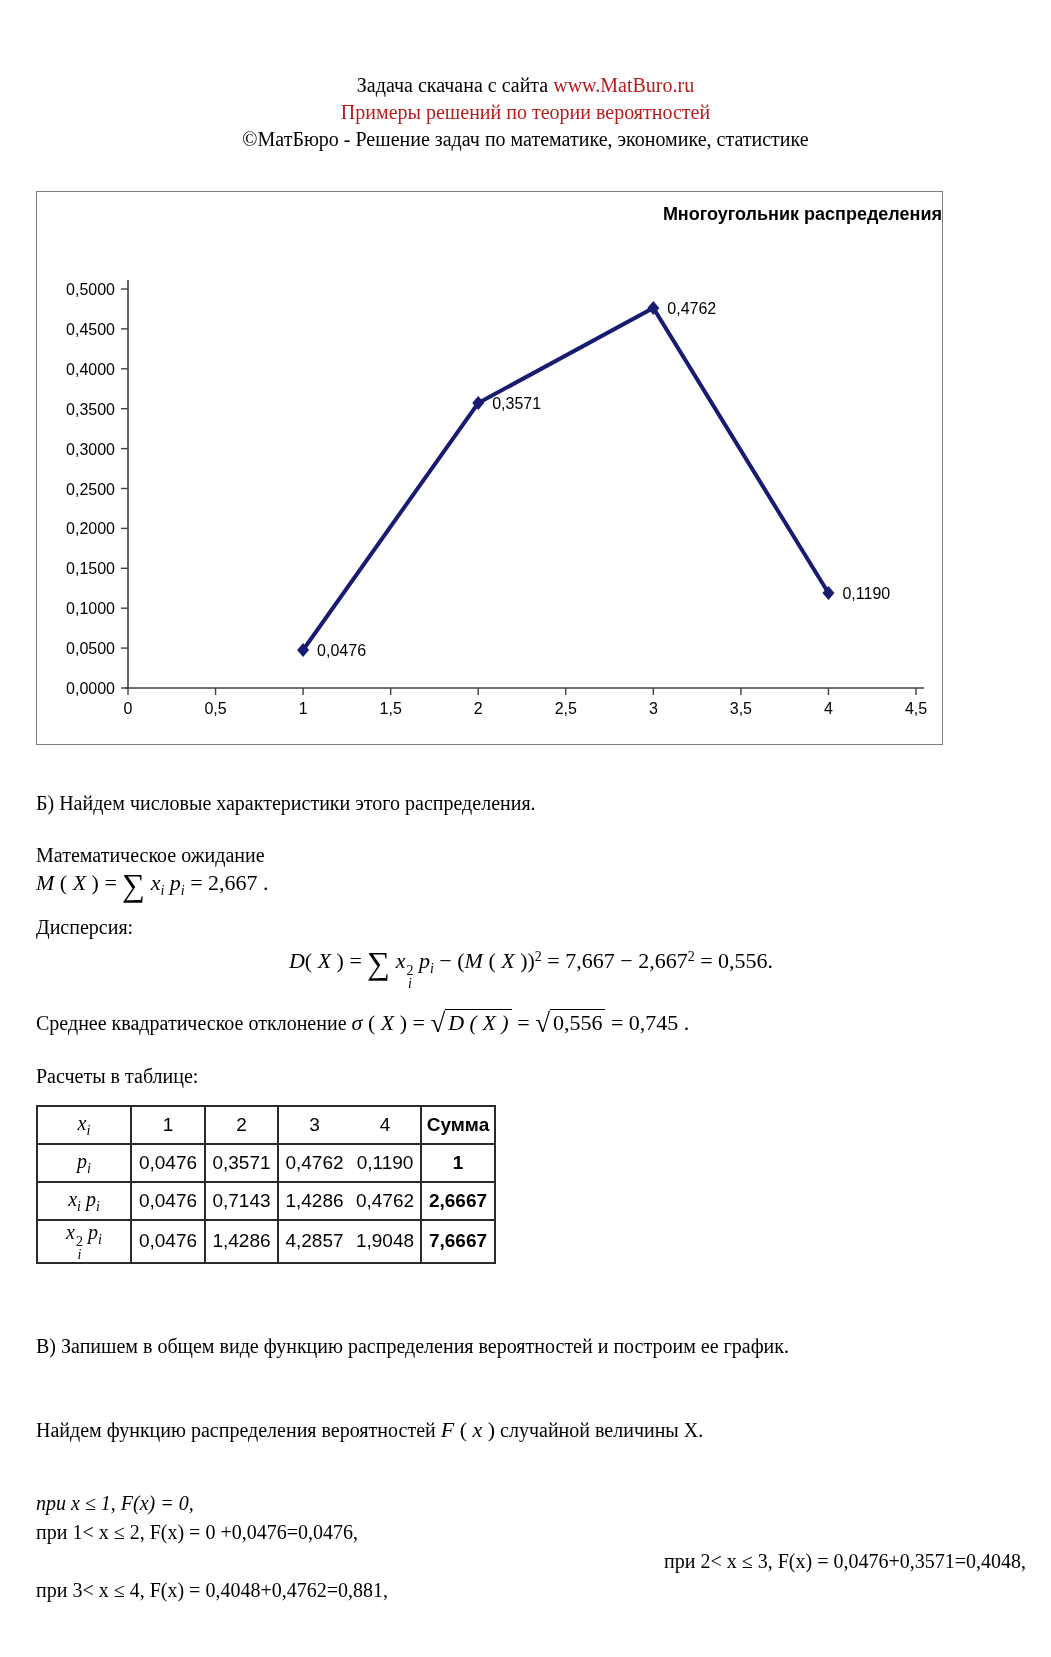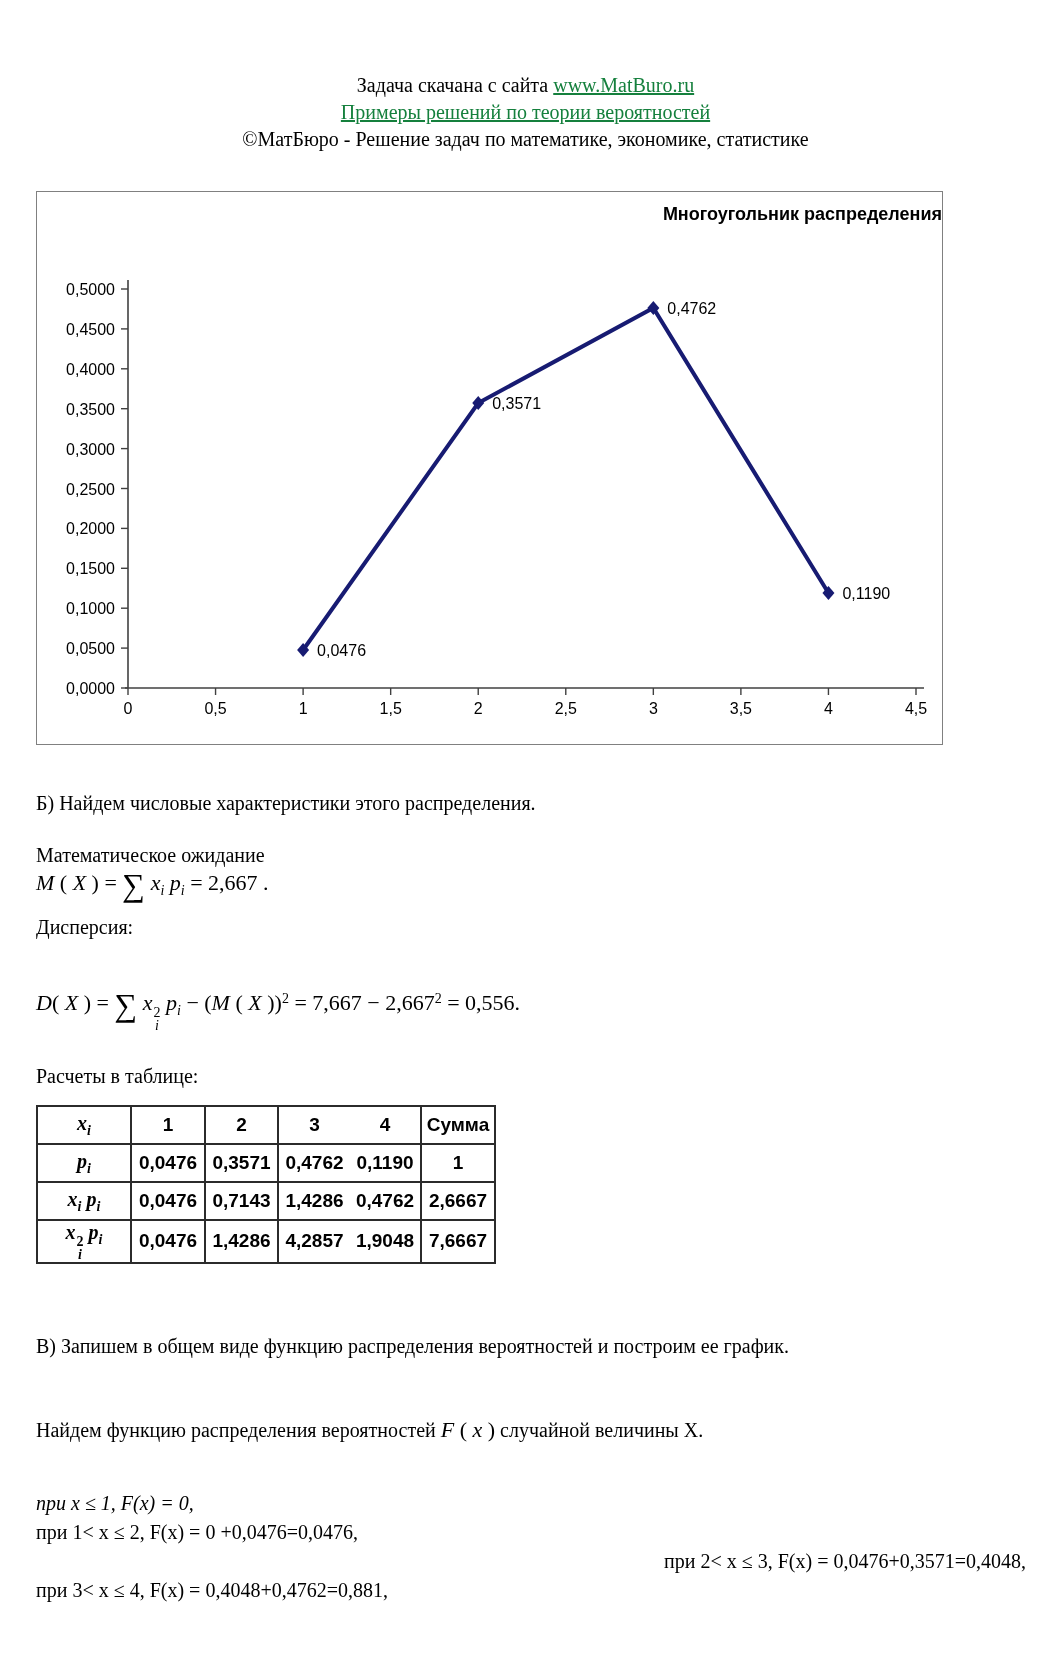--- a/index.html
+++ b/index.html
@@ -2,21 +2,21 @@
 <html><head>
 <meta charset="utf-8">
 <style>
   html,body{margin:0;padding:0;background:#fff;}
   #app{position:relative;width:1051px;height:1657px;background:#ffffff;
        font-family:"Liberation Serif",serif;color:#000;overflow:hidden;}
 
   
   .hdr{position:absolute;top:72px;left:0;width:100%;text-align:center;
        font-size:20px;line-height:27px;}
-  .lnk{color:#15803d;text-decoration:underline;cursor:pointer;}
+  .lnk{color:#b91c1c;cursor:pointer;}
 
   
   .chartbox{position:absolute;left:36px;top:191px;width:905px;height:552px;
             border:1px solid #808080;background:#fff;}
   .charttitle{position:absolute;top:12px;left:0;width:100%;text-align:right;
               font-family:"Liberation Sans",sans-serif;font-weight:bold;font-size:18px;}
   .chartsvg{position:absolute;left:0;top:0;width:905px;height:552px;}
 
   
   .tb{position:absolute;left:36px;width:990px;font-size:20px;line-height:27px;margin-top:13px;}
@@ -26,21 +26,21 @@
   sub{font-size:14px;vertical-align:-5px;}
   sup{font-size:14px;vertical-align:7px;}
   .stack{display:inline-flex;flex-direction:column;align-items:center;
          font-size:14px;line-height:0.95;vertical-align:-7px;margin-left:1px;}
   .rad{font-size:27px;position:relative;top:2px;}
   .vinc{border-top:1.6px solid #000;display:inline-block;padding:0 3px;line-height:1.15;}
 
   
   .calc{position:absolute;left:36px;top:1105px;border-collapse:collapse;
         font-family:"Liberation Sans",sans-serif;font-size:19px;}
-  .calc td{border:2px solid #2b2b2b;height:36px;text-align:center;vertical-align:middle;padding:0 4px;font-weight:bold;}
+  .calc td{border:2px solid #2b2b2b;height:36px;text-align:center;vertical-align:middle;padding:0 4px;}
   .calc td.rh{font-family:"Liberation Serif",serif;font-size:20px;}
   .calc td.nr{border-right:none;}
   .calc td.nl{border-left:none;}
   .calc td.bold{font-weight:bold;}
 </style>
 </head>
 <body>
 
 <div id="app">
 
@@ -108,25 +108,28 @@
       </svg>
     <div class="charttitle">Многоугольник распределения</div>
   </div>
 
   <div class="tb" style="top:777px;">Б) Найдем числовые характеристики этого распределения.</div>
 
   <div class="tb" style="top:829px;">Математическое ожидание</div>
   <div class="tb frm" style="top:856px;"><span class="it">M </span><span>( </span><span class="it">X</span><span> ) = </span><span class="sum">∑</span><span> </span><span class="it">x</span><sub class="it">i</sub><span> </span><span class="it">p</span><sub class="it">i</sub><span> = 2,667 .</span></div>
 
   <div class="tb" style="top:901px;">Дисперсия:</div>
-  <div class="tb frm" style="top:972px;"><span class="it">D</span><span>( </span><span class="it">X</span><span> ) = </span><span class="sum">∑</span><span> </span><span class="it">x</span><span class="stack">
+  <div class="tb frm" style="top:930px;text-align:center;"><span class="it">D</span><span>( </span><span class="it">X</span><span> ) = </span><span class="sum">∑</span><span> </span><span class="it">x</span><span class="stack">
         <span>2</span>
         <span class="it">i</span>
       </span><span> </span><span class="it">p</span><sub class="it">i</sub><span> − (</span><span class="it">M</span><span> ( </span><span class="it">X</span><span> )</span><span>)</span><sup>2</sup><span> = 7,667 − 2,667</span><span></span><sup>2</sup><span> = 0,556.</span></div>
 
+  <div class="tb" style="top:995px;">
+    <span>Среднее квадратическое отклонение </span><span class="frm"><span class="it">σ</span><span> ( </span><span class="it">X</span><span> ) = </span><span class="rad">√</span><span class="vinc it">D ( X )</span><span> = </span><span class="rad">√</span><span class="vinc">0,556</span><span> = 0,745 .</span></span>
+  </div>
 
   <div class="tb" style="top:1050px;">Расчеты в таблице:</div>
 
   <table class="calc">
     <colgroup>
       <col style="width:94px">
         <col style="width:74px">
         <col style="width:73px">
       <col style="width:72px">
         <col style="width:71px">

